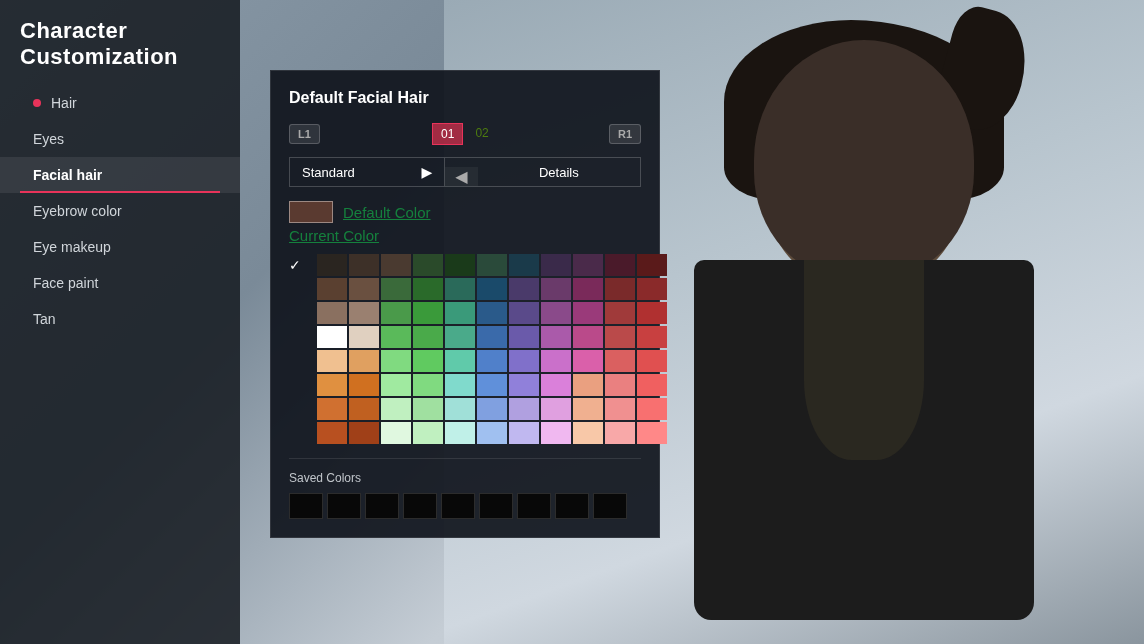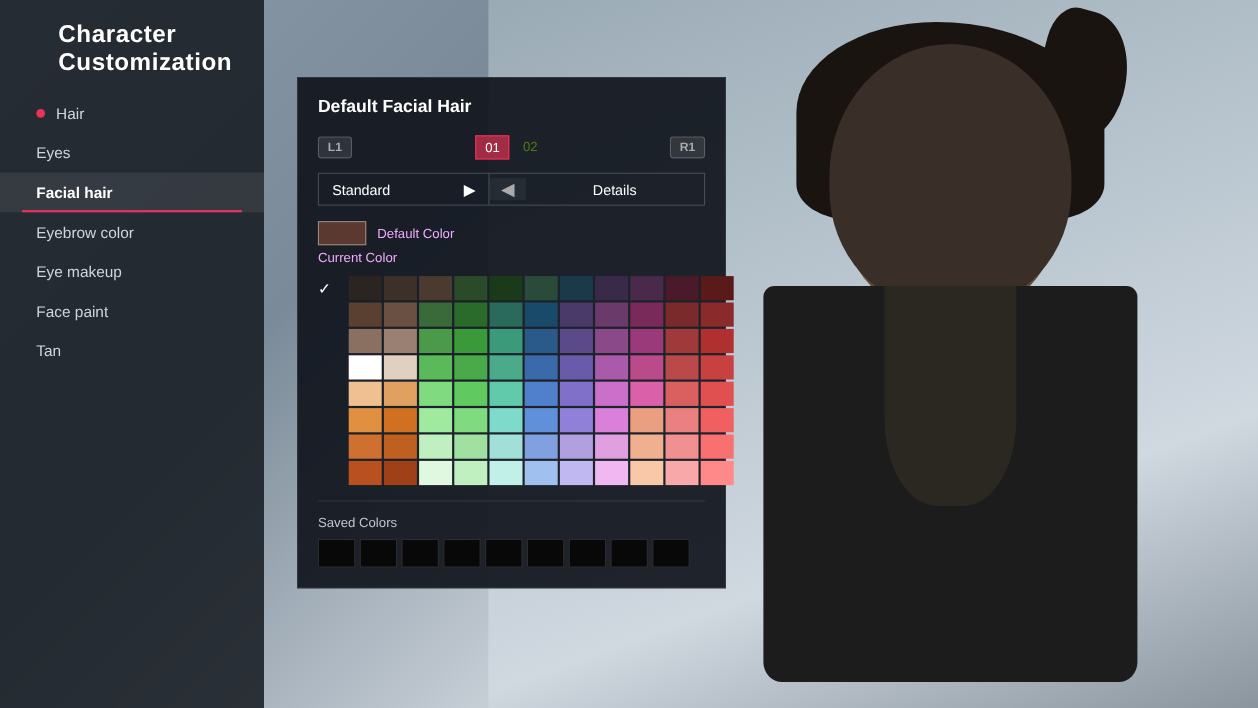--- a/index.html
+++ b/index.html
@@ -120,21 +120,20 @@
       background: rgba(20, 25, 30, 0.85);
       z-index: 10;
     }
 
     .page-title {
       color: #ffffff;
       font-size: 22px;
       font-weight: 700;
       padding: 18px 20px 15px 20px;
       letter-spacing: 0.5px;
-      margin-left: 33px;
     }
 
     .nav-list {
       list-style: none;
     }
 
     .nav-item {
       display: flex;
       align-items: center;
       padding: 10px 33px;
@@ -231,21 +230,21 @@
 
     .tab-num.active {
       color: #fff;
       background: rgba(220, 50, 80, 0.7);
       border: 1px solid #e8335a;
     }
 
     
     .style-selector {
       display: flex;
-      align-items: center;
+      align-items: flex-end;
       margin-bottom: 14px;
       border: 1px solid rgba(255,255,255,0.2);
     }
 
     .style-left {
       display: flex;
       align-items: center;
       padding: 6px 12px;
       border-right: 1px solid rgba(255,255,255,0.2);
       flex: 1;
@@ -291,22 +290,23 @@
       margin-bottom: 4px;
     }
 
     .color-swatch {
       width: 44px;
       height: 22px;
       border: 1px solid rgba(255,255,255,0.4);
     }
 
     .color-label {
-      color: #f0abfc;
-      font-size: 12px;
+      color: #15803d;
+      font-size: 15px;
+      text-decoration: underline;
     }
 
     
     .color-palette {
       margin-top: 10px;
     }
 
     .palette-row {
       display: flex;
       align-items: center;

